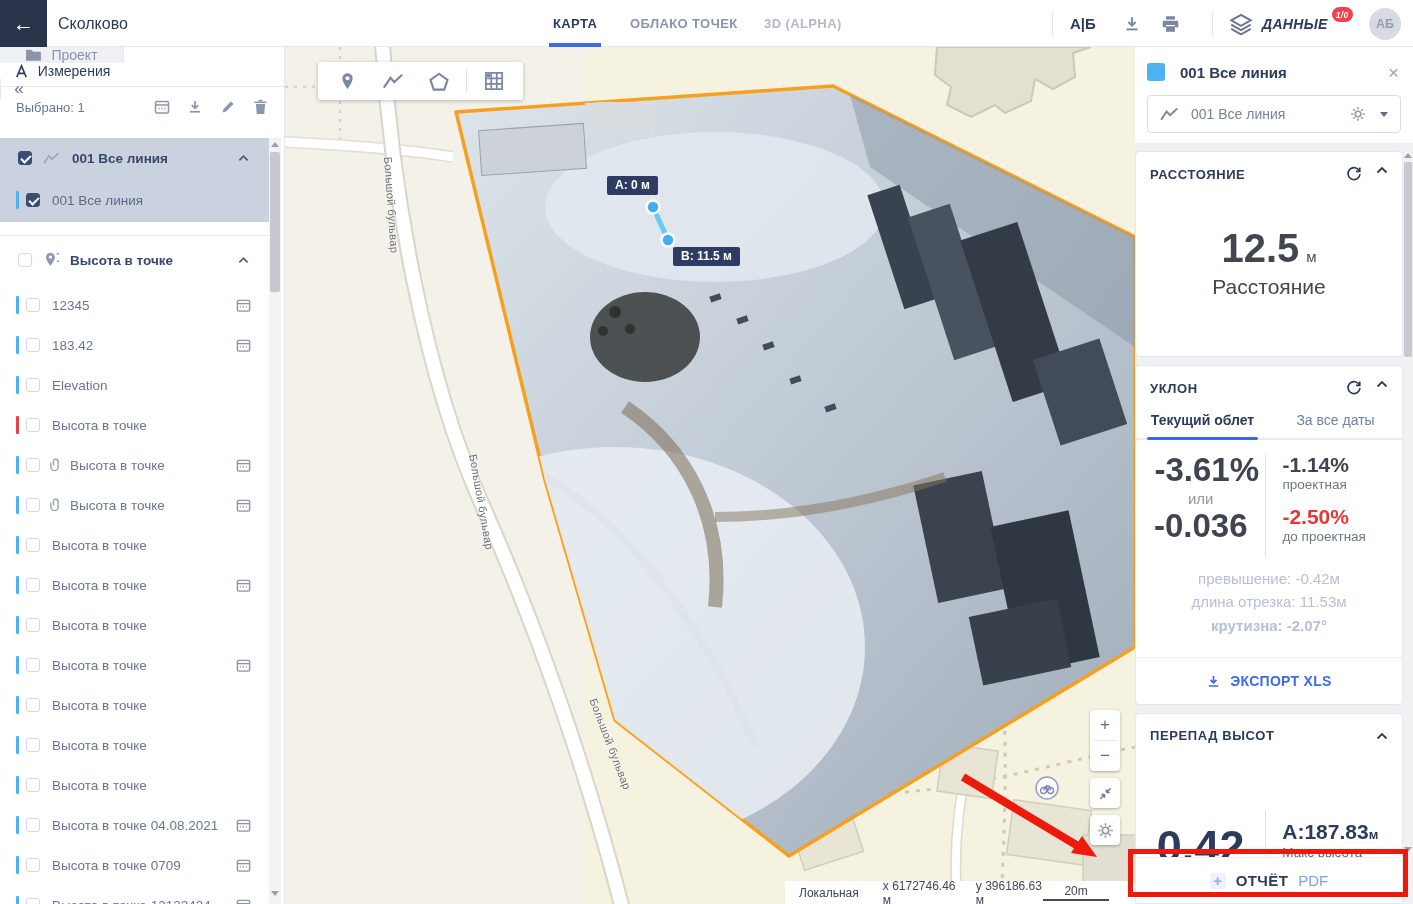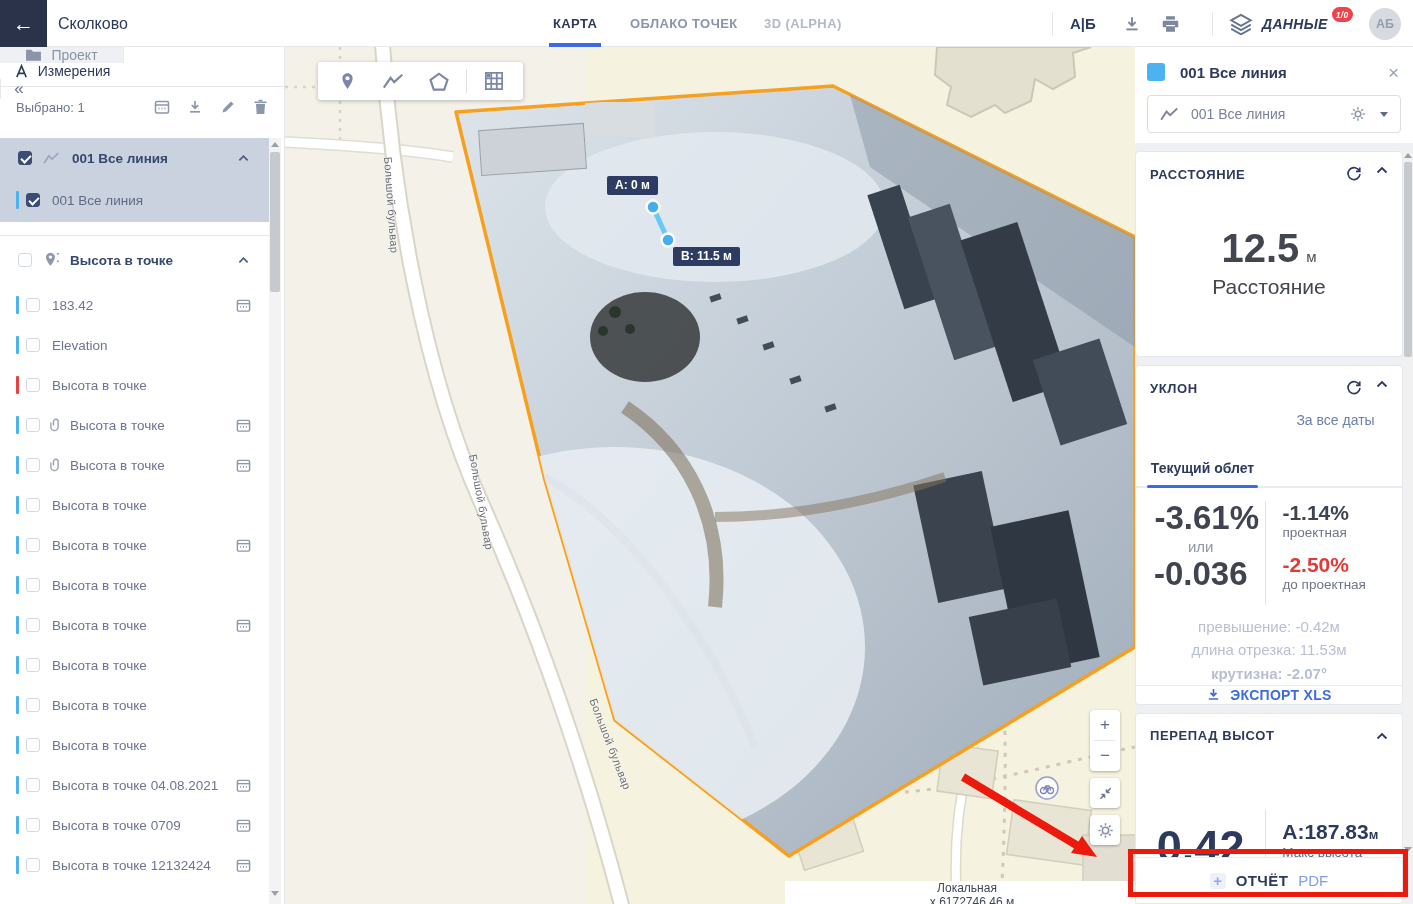--- a/index.html
+++ b/index.html
@@ -73,21 +73,21 @@
   .street { position:absolute; color:#686c76; font-size:11px; white-space:nowrap; letter-spacing:.4px; text-shadow:0 0 2px #fff,0 0 2px #fff; z-index:3; }
   .badge { position:absolute; background:#2e3c63; color:#fff; font-size:12px; font-weight:bold; padding:2px 8px 3px; border-radius:2px; white-space:nowrap; z-index:5; }
   #badge-a { left:322px; top:129px; }
   #badge-b { left:388px; top:200px; }
   .zbox { position:absolute; left:805px; width:30px; background:#fff; border-radius:4px; box-shadow:0 1px 3px rgba(0,0,0,.3); z-index:6; }
   #zoom-pm { top:663px; height:61px; }
   #zoom-in,#zoom-out { height:30px; display:flex; align-items:center; justify-content:center; font-size:17px; color:#5f6b86; cursor:pointer; }
   #zoom-pm .zsep { height:1px; background:#e4e7ec; margin:0 4px; }
   #fit-btn { top:731px; height:30px; display:flex; align-items:center; justify-content:center; color:#6b7590; cursor:pointer; }
   #gear-btn { top:768px; height:30px; display:flex; align-items:center; justify-content:center; color:#8a93a6; cursor:pointer; }
-  #map-status { position:absolute; left:500px; top:834px; width:350px; height:23px; background:#fff; display:flex; align-items:center; font-size:12px; color:#3f4654; z-index:6;flex-direction:column; }
+  #map-status { position:absolute; left:500px; top:834px; width:350px; height:23px; background:#fff; display:flex; align-items:center; font-size:12px; color:#3f4654; z-index:6; }
   #map-status .st { margin-left:14px; }
   #scalebar { margin-left:auto; margin-right:26px; width:76px; text-align:center; border-bottom:2px solid #4a4a4a; padding-bottom:1px; font-size:12px; color:#3f4654; }
 
   
   #panel { position:absolute; left:1135px; top:47px; width:278px; height:857px; background:#eef0f3; z-index:10; }
   #pn-head { position:absolute; left:0; top:0; width:278px; height:96px; background:#fff; }
   #pn-title-row { display:flex; align-items:center; height:40px; padding:10px 14px 0 12px; }
   #pn-swatch { width:18px; height:18px; border-radius:3px; background:#4cb3f0; flex:none; }
   #pn-title { font-size:15px; font-weight:bold; color:#2c3a5c; margin-left:15px; flex:1; }
   #pn-close { color:#9aa3b2; font-size:19px; cursor:pointer; line-height:1; }
@@ -100,21 +100,21 @@
   .card-h .ch-ic { display:flex; gap:14px; color:#2c3a5e; }
   .card-h .ch-ic span { cursor:pointer; display:flex; }
   #card-dist { top:104px; height:206px; }
   #dist-val { text-align:center; margin-top:44px; }
   #dist-num { font-size:40px; font-weight:bold; color:#42474f; }
   #dist-unit { font-size:15px; color:#4a4f58; margin-left:7px; }
   #dist-cap { text-align:center; font-size:21px; color:#42474f; margin-top:4px; }
   #card-slope { top:318px; height:340px; display:flex; flex-direction:column; }
   #slope-tabs { display:flex; margin-top:16px; border-bottom:2px solid #e9ebef; }
   .sl-tab { flex:1; text-align:center; font-size:14px; padding-bottom:10px; color:#6b80ad; cursor:pointer; position:relative; }
-  .sl-tab.active { color:#2c3a5e; font-weight:bold;margin-top:48px; }
+  .sl-tab.active { color:#2c3a5e; font-weight:bold; }
   .sl-tab.active::after { content:""; position:absolute; left:11px; right:11px; bottom:-2px; height:3px; background:#3d6be4; border-radius:2px; }
   #slope-cols { display:flex; padding:13px 4px 0 0; }
   #slope-left { flex:1.12; text-align:center; }
   #slope-main { font-size:33px; font-weight:bold; color:#3f4450; line-height:1.05;padding-left:12px; }
   #slope-or { font-size:15px; color:#8e97a8; margin:2px 0; }
   #slope-ratio { font-size:33px; font-weight:bold; color:#3f4450; line-height:1.05; }
   #slope-right { flex:1; border-left:1px solid #e0e3e8; padding-left:16px; }
   .sr-v { font-size:21px; font-weight:bold; color:#3f4450; line-height:1.15; }
   .sr-l { font-size:13.5px; color:#6e7686; margin-bottom:11px; max-width:86px; line-height:1.25; }
   .sr-v.red { color:#e53935; }
@@ -258,20 +258,31 @@
           </svg>
         <span class="glbl" style="margin-left:11px">Высота в точке</span>
         <span class="chev">
             <svg class="ic" width="11" height="8" viewBox="0 0 12 8" fill="none" stroke="currentColor" stroke-width="1.8">
               <path d="M1.5 6.5 6 2l4.5 4.5"></path>
             </svg>
           </span>
       </div>
     </div>
     <div id="s-list">
+  <div class="s-item">
+    <span class="bar"></span>
+    <span class="cb"></span>
+
+    <span class="lbl">12345</span>
+    <svg class="ic cal-ic" width="15" height="15" viewBox="0 0 16 16" fill="none" stroke="currentColor" stroke-width="1.5">
+            <rect x="1.5" y="2.5" width="13" height="11.5" rx="1.5"></rect>
+            <path d="M1.5 6h13"></path>
+            <path d="M4.5 9.5h1M7.5 9.5h1M10.5 9.5h1" stroke-width="1.8"></path>
+          </svg>
+  </div>
 
   <div class="s-item">
     <span class="bar"></span>
     <span class="cb"></span>
 
     <span class="lbl">183.42</span>
     <svg class="ic cal-ic" width="15" height="15" viewBox="0 0 16 16" fill="none" stroke="currentColor" stroke-width="1.5">
             <rect x="1.5" y="2.5" width="13" height="11.5" rx="1.5"></rect>
             <path d="M1.5 6h13"></path>
             <path d="M4.5 9.5h1M7.5 9.5h1M10.5 9.5h1" stroke-width="1.8"></path>

